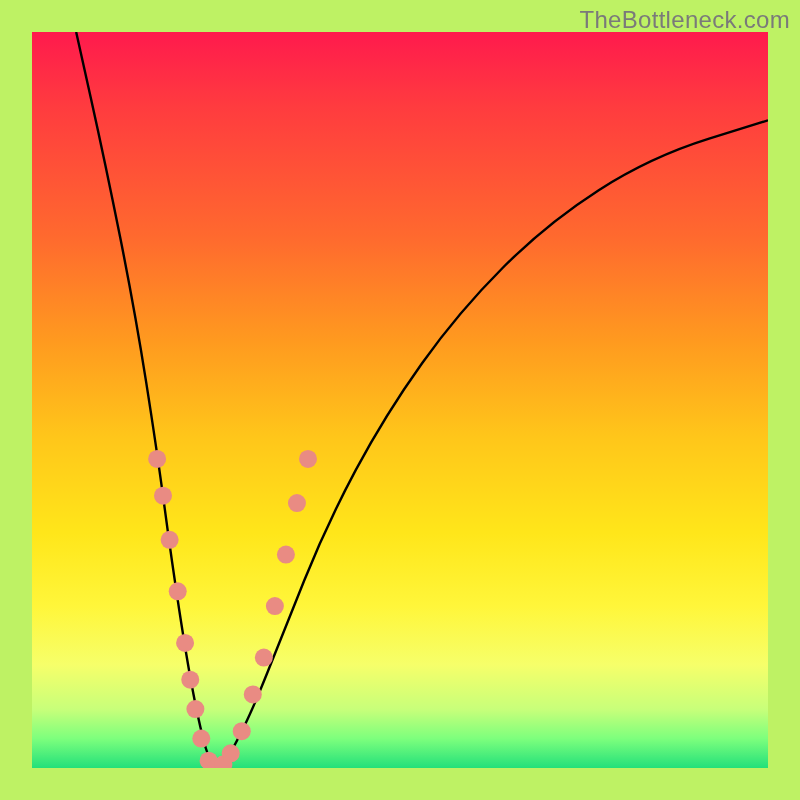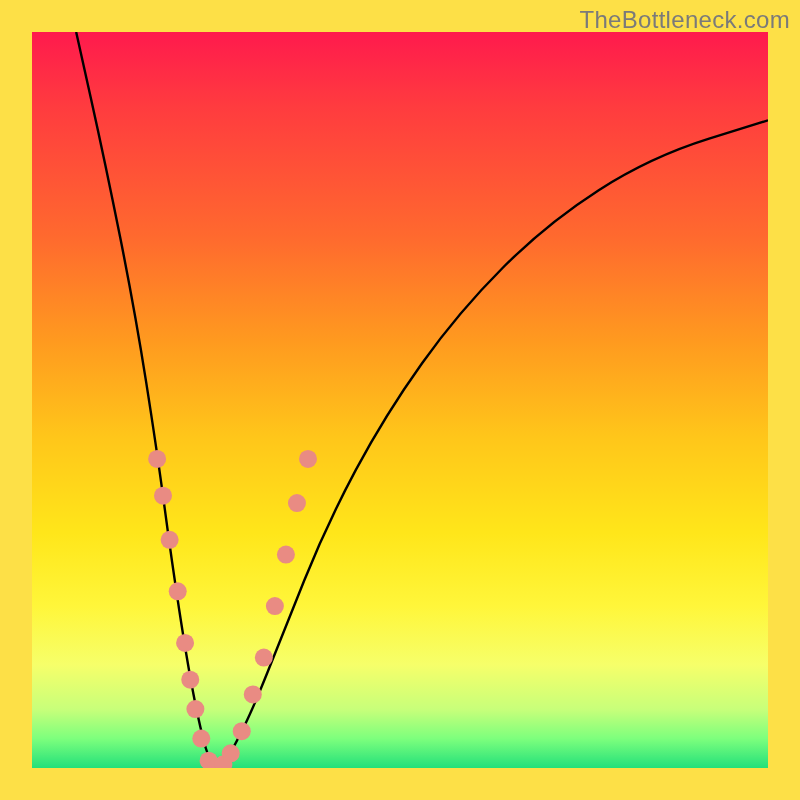--- a/index.html
+++ b/index.html
@@ -10,21 +10,21 @@
     background: #000;
     font-family: Arial, Helvetica, sans-serif;
     overflow: hidden;
   }
   .frame {
     position: absolute;
     left: 0;
     top: 0;
     width: 800px;
     height: 800px;
-    background: #fde047;
+    background: #bef264;
   }
   .plot {
     position: absolute;
     left: 32px;
     top: 32px;
     width: 736px;
     height: 736px;
     background: linear-gradient(to bottom,
       #ff1a4d 0%,
       #ff3b3f 10%,

